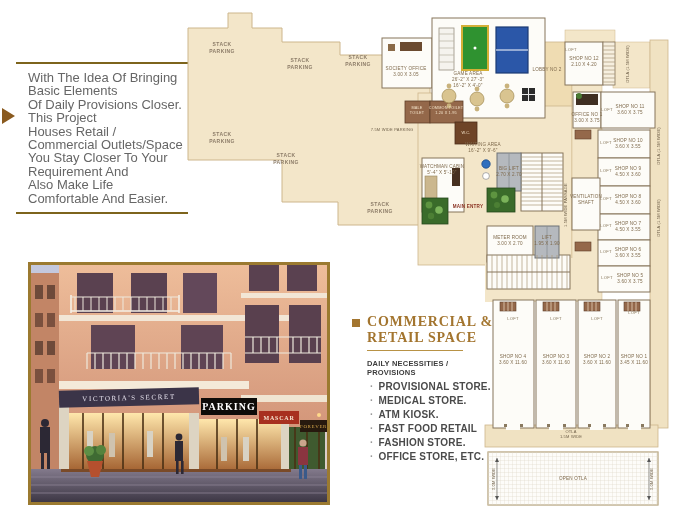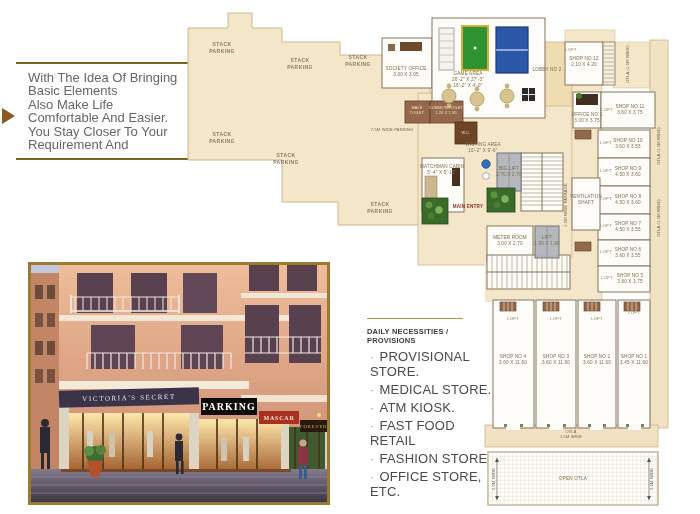--- a/index.html
+++ b/index.html
@@ -30,21 +30,21 @@
 
   
   .section{position:absolute;left:352px;top:314px;width:145px;}
   .sec-head{display:flex;}
   .bullet{width:8px;height:8px;background:#a3752f;margin:5px 7px 0 0;flex:none;}
   .sec-title{font-family:"Liberation Serif",serif;font-size:14px;font-weight:bold;color:#a3752f;
              letter-spacing:0.8px;line-height:16px;}
   .sec-underline{height:1px;background:#b89245;margin:4px 0 8px 15px;width:96px;}
   .nec-head{margin-left:15px;font-size:7.5px;font-weight:bold;color:#3c3c3c;letter-spacing:0.2px;}
   .nec-list{margin:4px 0 0 18px;}
-  .nec-item{font-size:13px;color:#4a4a4a;margin-top:3px;letter-spacing:0.2px;}
+  .nec-item{font-size:10px;color:#4a4a4a;margin-top:3px;letter-spacing:0.2px;font-weight:bold;}
   .nec-item::before{content:"\00B7";color:#9a9a9a;margin-right:5px;}
 
   
   .plan svg{position:absolute;left:0;top:0;}
   .pl{position:absolute;transform:translate(-50%,-50%);font-size:4.6px;line-height:1.3;
       color:#7f6a4c;text-align:center;white-space:pre-line;letter-spacing:0.2px;}
   .pl.park{color:#8c7c68;font-size:5px;font-weight:bold;letter-spacing:0.4px;}
   .pl.onbrown{color:#f3e2c8;font-size:3.8px;}
   .pl.red{color:#8a3222;font-weight:bold;font-size:4.6px;}
   .pl.vert{transform:translate(-50%,-50%) rotate(-90deg);white-space:nowrap;}
@@ -54,22 +54,24 @@
 </head>
 <body>
 
 <div class="canvas">
 
   <div class="intro">
     <div class="rule"></div>
     <div class="arrow"></div>
     <div class="txt">
       <div>With The Idea Of Bringing Basic Elements</div>
+      <div>Of Daily Provisions Closer. This Project</div>
+      <div>Houses Retail / Commercial Outlets/Space</div>
+      <div>You Stay Closer To Your Requirement And</div>
       <div>Also Make Life Comfortable And Easier.</div>
-      <div>You Stay Closer To Your Requirement And</div>
     </div>
     <div class="rule"></div>
   </div>
 
   <div class="photo">
     <svg width="296" height="237" viewBox="0 0 296 237">
       <defs>
         <linearGradient id="sky" x1="0" y1="0" x2="0" y2="1">
           <stop offset="0" stop-color="#c3c8de"></stop>
             <stop offset="1" stop-color="#e3cfc4"></stop>
@@ -240,20 +242,27 @@
       <circle cx="222" cy="142" r="2" fill="#ffd98a"></circle>
         <circle cx="288" cy="150" r="2" fill="#ffd98a"></circle>
     </svg>
     <div class="sign vic">VICTORIA'S SECRET</div>
     <div class="sign fossil">PARKING</div>
     <div class="sign mascar">MASCAR</div>
     <div class="sign forever">FOREVER</div>
   </div>
 
   <div class="section">
+    <div class="sec-head">
+      <div class="bullet"></div>
+      <div class="sec-title">
+        <div>COMMERCIAL &amp;</div>
+        <div>RETAIL SPACE</div>
+      </div>
+    </div>
     <div class="sec-underline"></div>
     <div class="nec-head">DAILY NECESSITIES / PROVISIONS</div>
     <div class="nec-list">
       <div class="nec-item">PROVISIONAL STORE.</div>
       <div class="nec-item">MEDICAL STORE.</div>
       <div class="nec-item">ATM KIOSK.</div>
       <div class="nec-item">FAST FOOD RETAIL</div>
       <div class="nec-item">FASHION STORE.</div>
       <div class="nec-item">OFFICE STORE, ETC.</div>
     </div>

